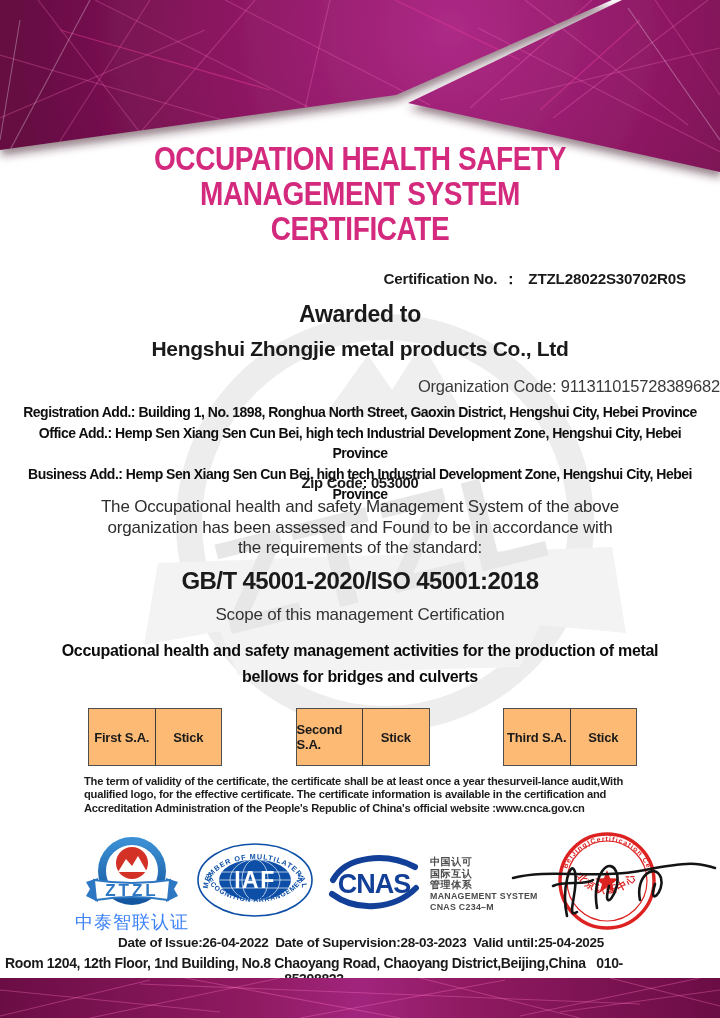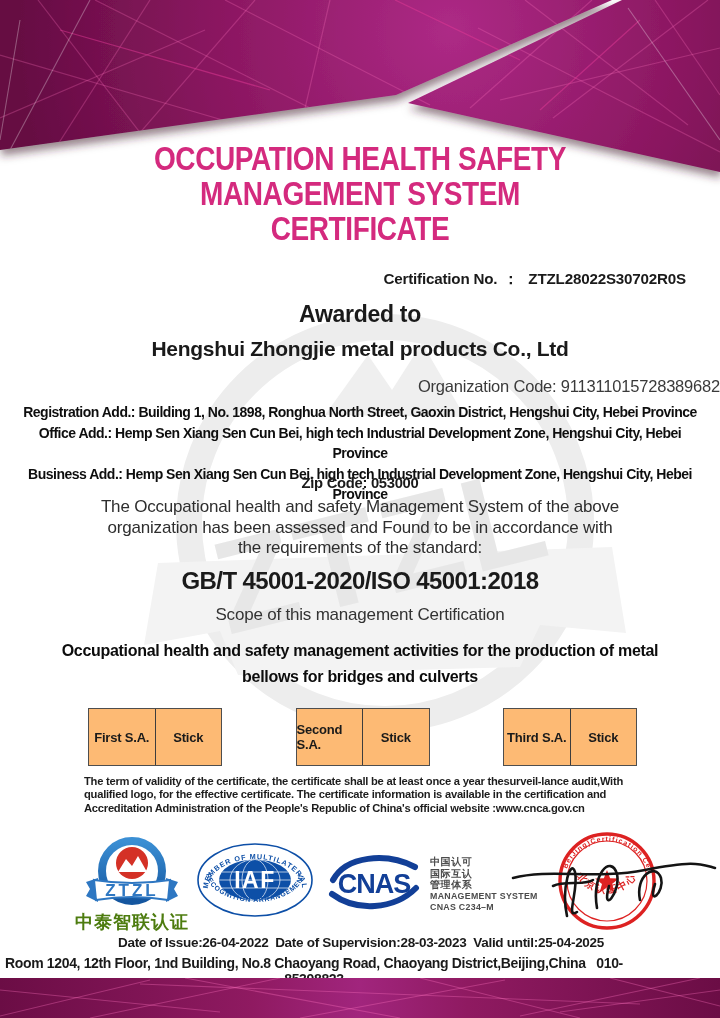--- a/index.html
+++ b/index.html
@@ -65,21 +65,21 @@
   .audit .cell.l{border-right:1.6px solid #3d3d3d;}
   
   .fine{
     position:absolute;top:775px;left:84px;width:580px;
     font-size:11.2px;font-weight:bold;line-height:13.4px;letter-spacing:-.25px;color:#1d1d1d;
   }
   
   .logo{position:absolute;}
   .ztzl-cap{
     position:absolute;top:910px;left:68px;width:128px;text-align:center;
-    color:#4d7c0f;font-size:18px;font-weight:bold;letter-spacing:1px;
+    color:#3b82f6;font-size:18px;font-weight:normal;letter-spacing:1px;
   }
   .cnas-block{
     position:absolute;top:856px;left:430px;color:#4b4b4b;font-weight:bold;
     font-size:10px;line-height:11.5px;letter-spacing:.6px;
   }
   .cnas-block .en{font-size:8.8px;letter-spacing:.3px;}
   
   .dates{
     position:absolute;top:935px;left:0;width:720px;box-sizing:border-box;
     padding:0 116px 0 118px;display:flex;justify-content:space-between;

